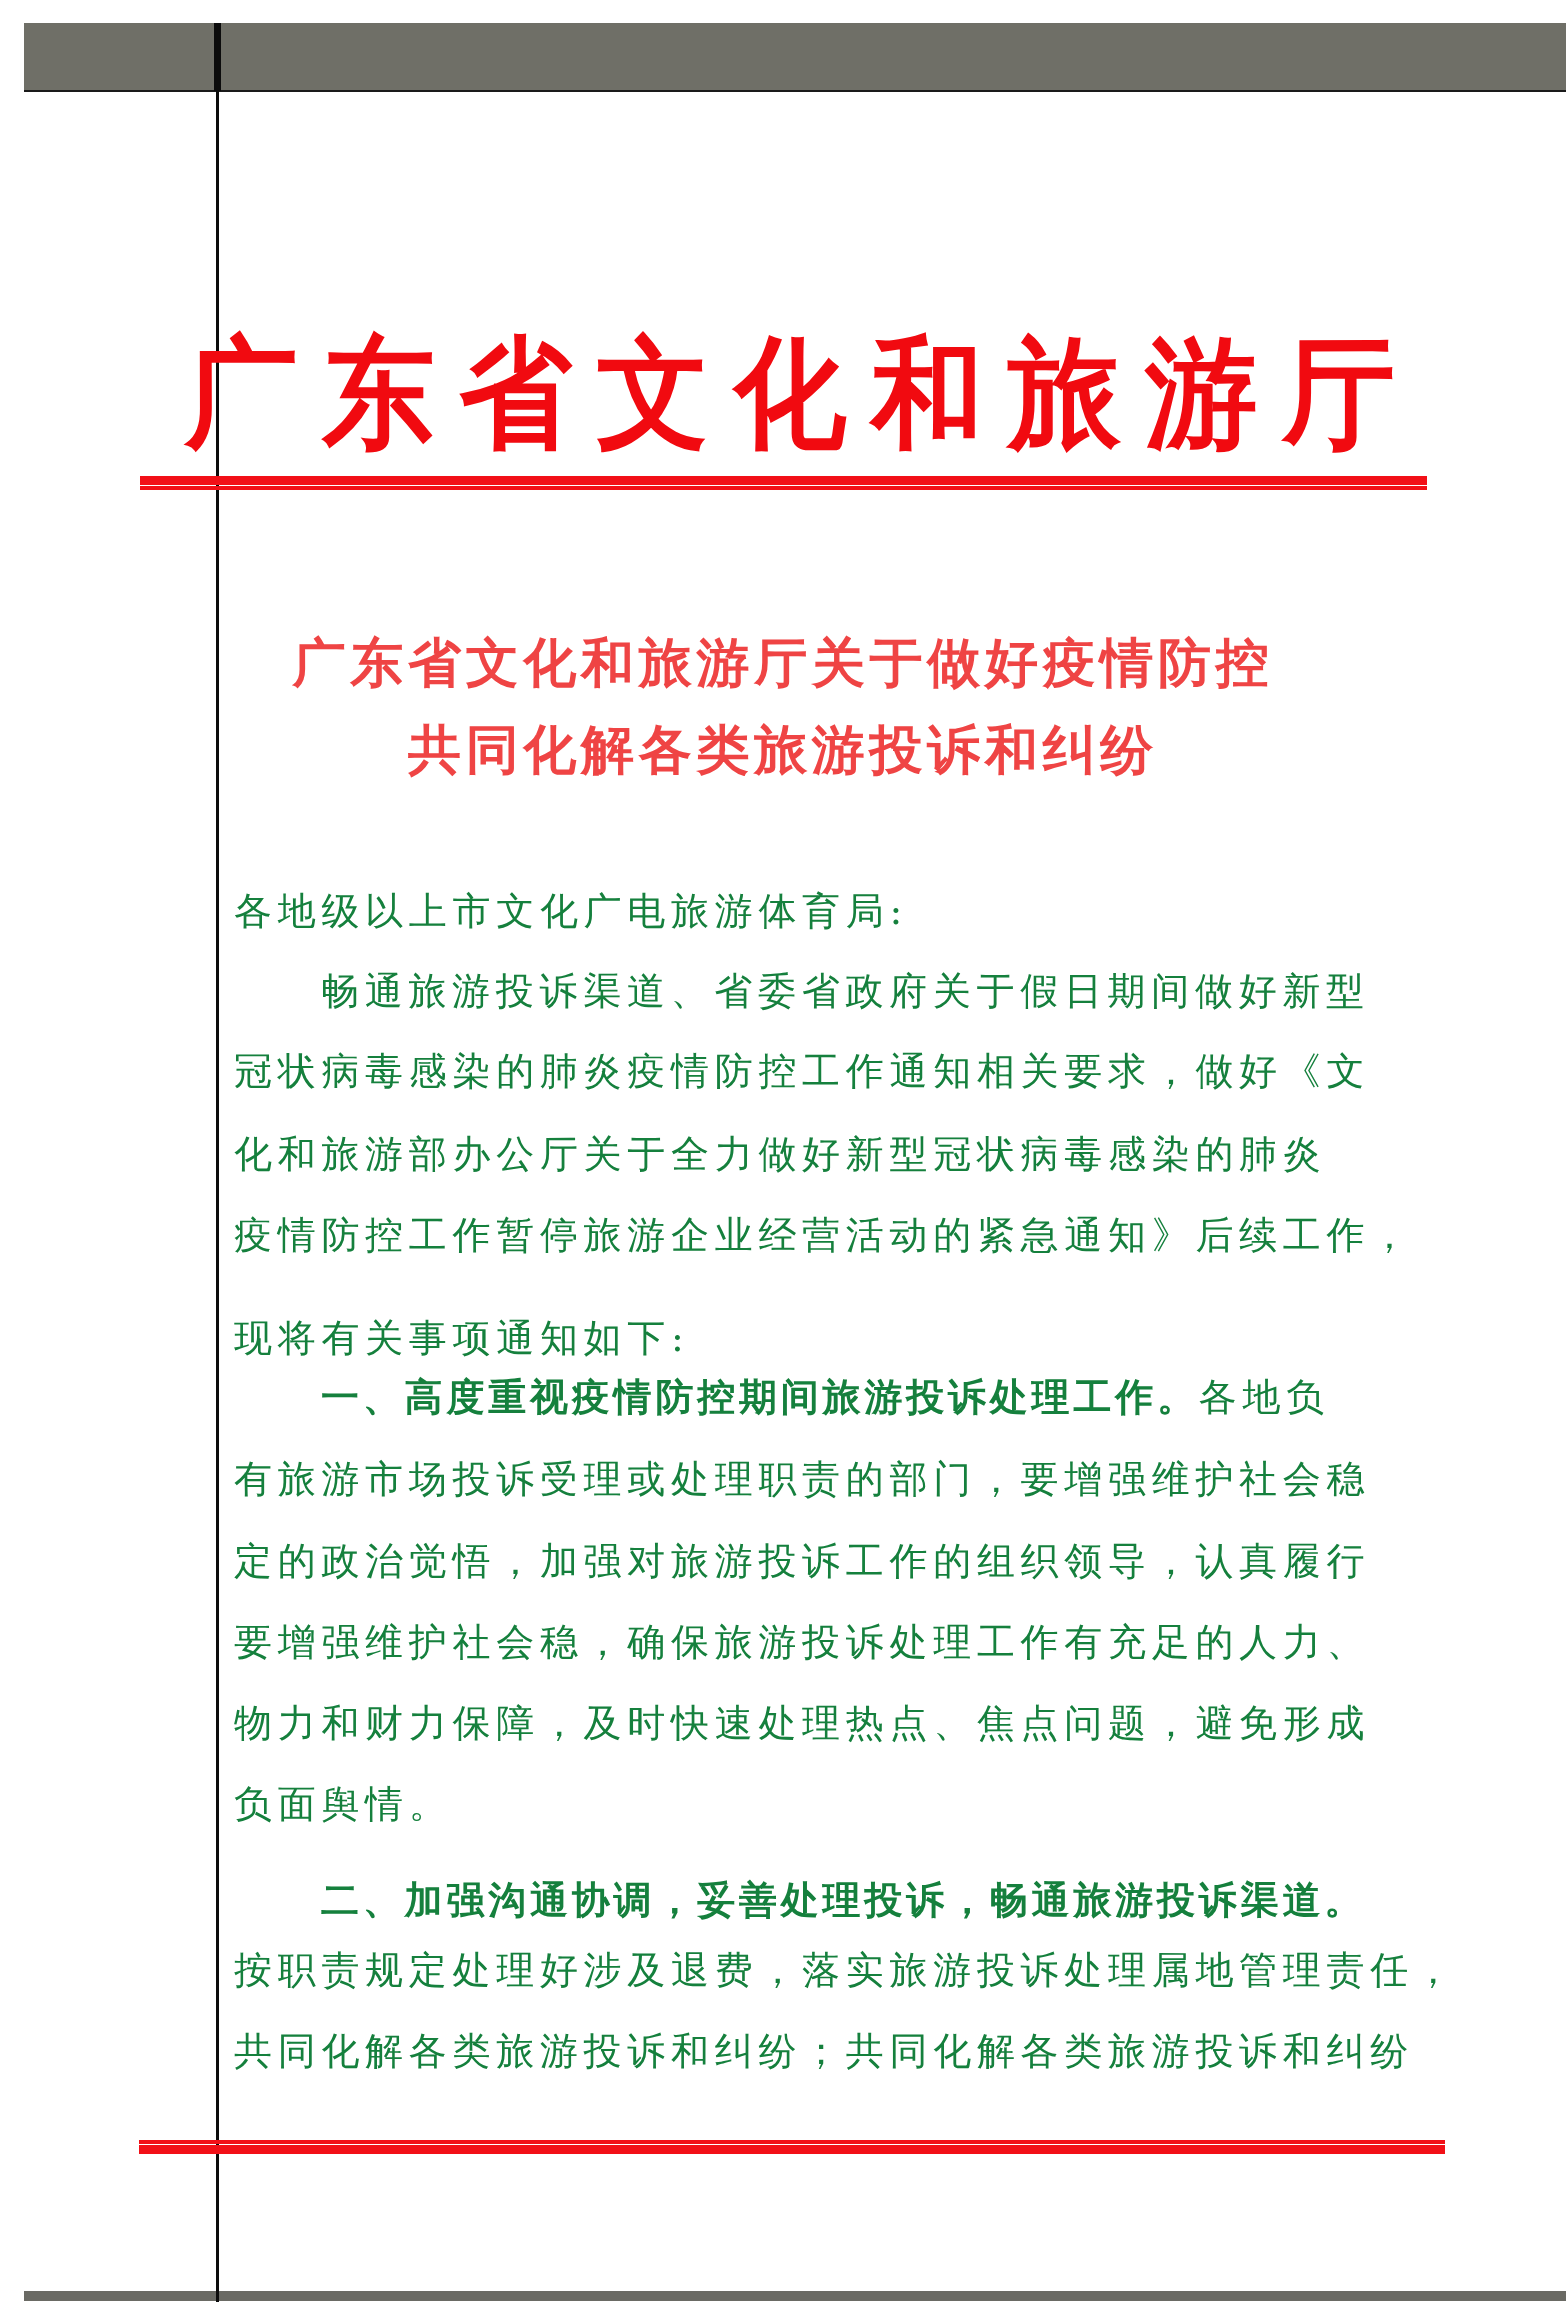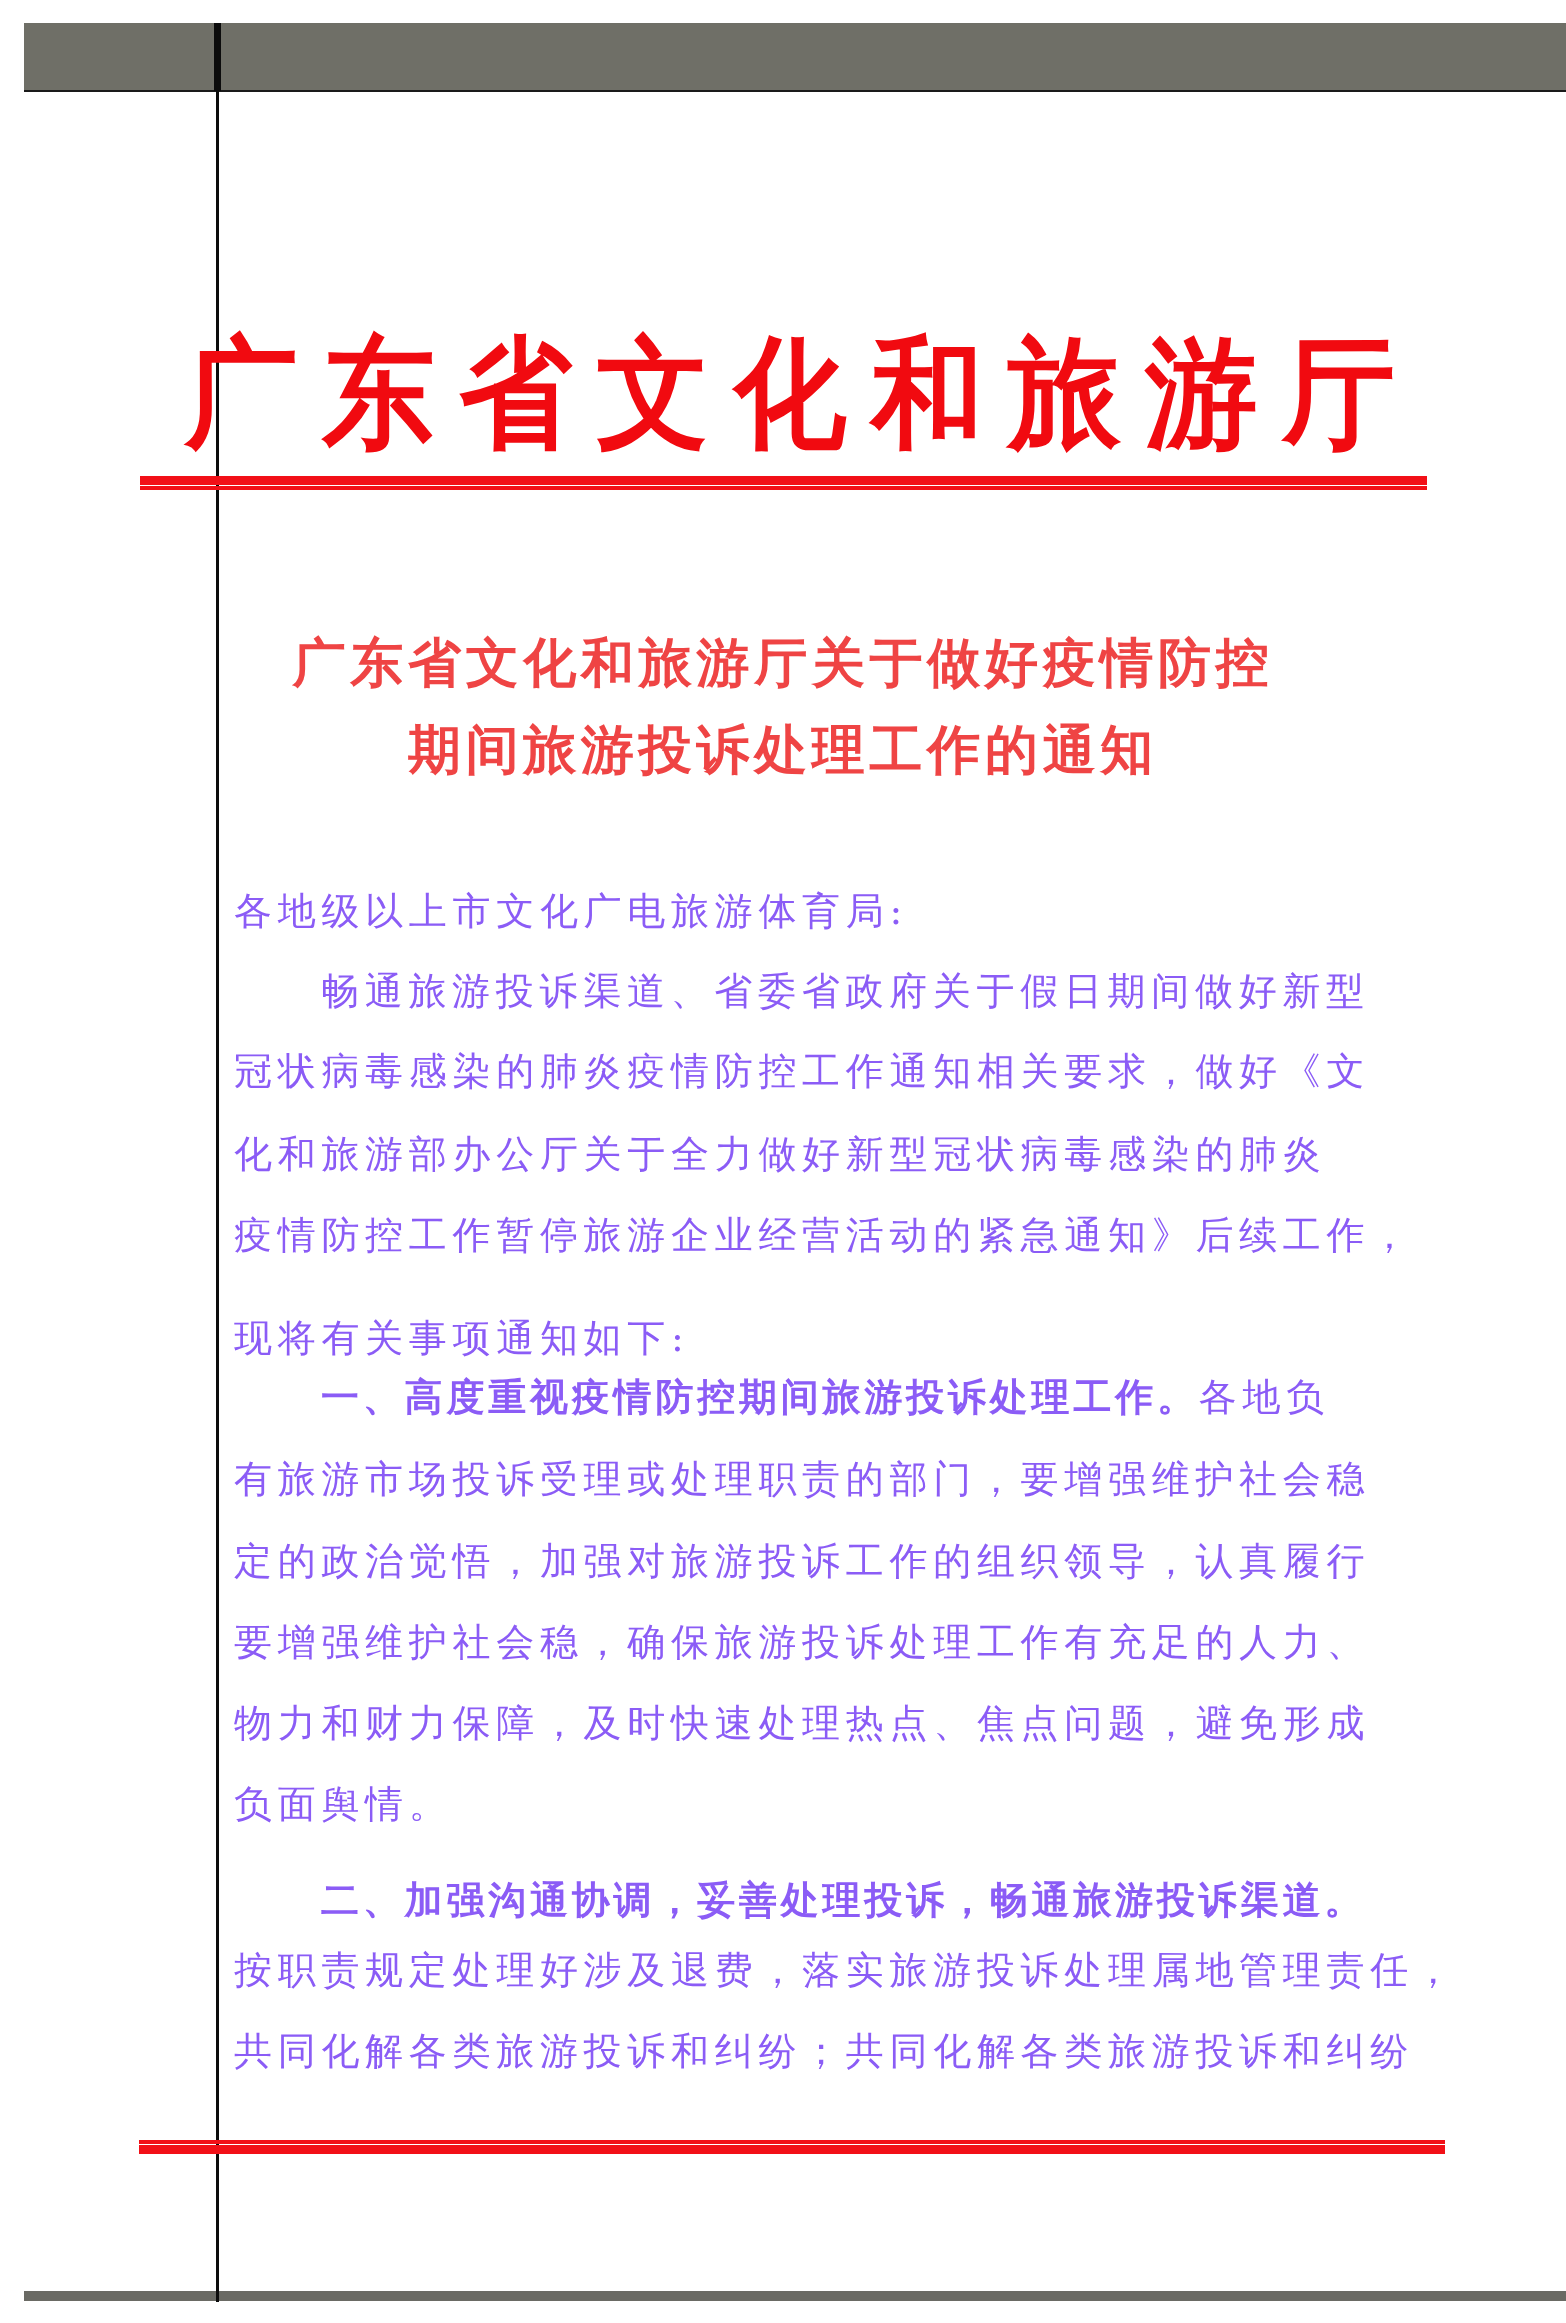--- a/index.html
+++ b/index.html
@@ -44,42 +44,42 @@
     font-size: 53px; letter-spacing: 4.7px; line-height: 61px; color: #ef4444;
     white-space: nowrap;
   }
   .doc-title.l1 { top: 632px; left: 0; padding-left: 0; }
   .doc-title.l2 { top: 719px; }
 
   .body-line {
     position: absolute; left: 234px; width: 1117px;
     font-family: "DejaVu Serif", serif;
     font-size: 38px; letter-spacing: 5.7px; line-height: 42px;
-    color: #8b5cf6; white-space: nowrap;
+    color: #15803d; white-space: nowrap;
   }
   .indent { padding-left: 87px; }
   .heading-bold {
     font-family: "DejaVu Sans", sans-serif; font-weight: bold; letter-spacing: 3.8px; margin-top: 12px;
   }
 </style>
 </head>
 <body>
 
 <div class="scan-bar-top"></div>
 <div class="scan-bar-bottom"></div>
 <div class="binding-line"></div>
 <div class="binding-line-thick"></div>
 
 <div class="masthead">广东省文化和旅游厅</div>
 
 <div class="red-rule rule-top-thick"></div>
 <div class="red-rule rule-top-thin"></div>
 
 <div class="doc-title l1">广东省文化和旅游厅关于做好疫情防控</div>
-<div class="doc-title l2">期间旅游投诉处理工作的通知</div>
+<div class="doc-title l2">共同化解各类旅游投诉和纠纷</div>
 
 <div class="body-line" style="top:890px">各地级以上市文化广电旅游体育局:</div>
 
 <div class="body-line indent" style="top:970px">畅通旅游投诉渠道、省委省政府关于假日期间做好新型</div>
 <div class="body-line" style="top:1050px">冠状病毒感染的肺炎疫情防控工作通知相关要求，做好《文</div>
 <div class="body-line" style="top:1133px">化和旅游部办公厅关于全力做好新型冠状病毒感染的肺炎</div>
 <div class="body-line" style="top:1214px">疫情防控工作暂停旅游企业经营活动的紧急通知》后续工作，</div>
 <div class="body-line" style="top:1317px">现将有关事项通知如下:</div>
 
 <div class="body-line indent" style="top:1376px"><span class="heading-bold">一、高度重视疫情防控期间旅游投诉处理工作。</span><span>各地负</span></div>

